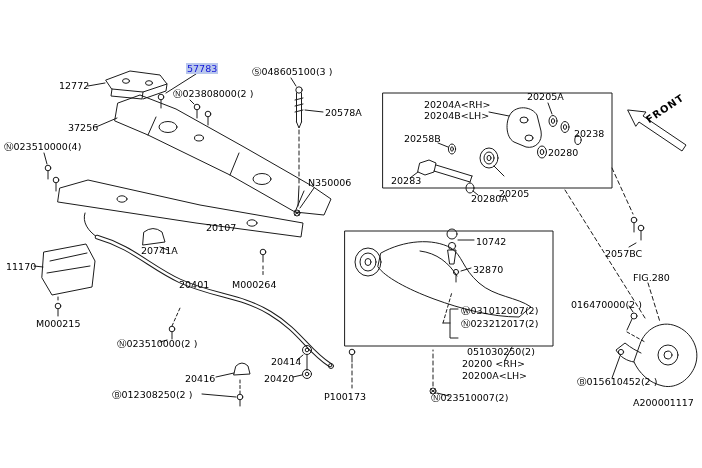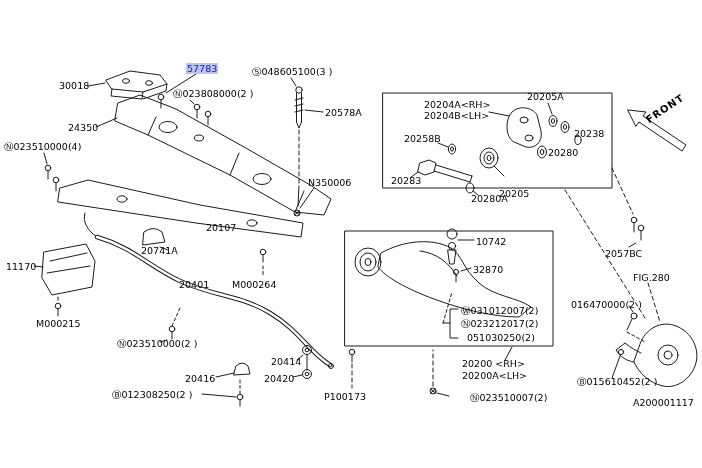--- a/index.html
+++ b/index.html
@@ -239,24 +239,24 @@
         <line x1="612" y1="378" x2="620" y2="356"></line>
       </g>
 
       <g>
         <path d="M628 110 L646 112 L643 116 L686 145 L682 151 L639 122 L636 126 Z" fill="#ffffff"></path>
       </g>
     </g>
   </svg>
 
   <span class="lbl hl" style="left: 186px; top: 63px; color: rgb(19, 22, 216); background: rgb(185, 199, 236);">57783</span>
-  <span class="lbl" style="left:59px;top:80px">30018</span>
+  <span class="lbl" style="left:59px;top:80px">12772</span>
   <span class="lbl" style="left:252px;top:66px">Ⓢ048605100(3 )</span>
   <span class="lbl" style="left:173px;top:88px">Ⓝ023808000(2 )</span>
-  <span class="lbl" style="left:68px;top:122px">24350</span>
+  <span class="lbl" style="left:68px;top:122px">37256</span>
   <span class="lbl" style="left:325px;top:107px">20578A</span>
   <span class="lbl" style="left:424px;top:99px">20204A&lt;RH&gt;</span>
   <span class="lbl" style="left:424px;top:110px">20204B&lt;LH&gt;</span>
   <span class="lbl" style="left:527px;top:91px">20205A</span>
   <span class="lbl" style="left:404px;top:133px">20258B</span>
   <span class="lbl" style="left:574px;top:128px">20238</span>
   <span class="lbl" style="left:4px;top:141px">Ⓝ023510000(4)</span>
   <span class="lbl" style="left:548px;top:147px">20280</span>
   <span class="lbl" style="left:391px;top:175px">20283</span>
   <span class="lbl" style="left:499px;top:188px">20205</span>
@@ -268,26 +268,26 @@
   <span class="lbl" style="left:605px;top:248px">2057BC</span>
   <span class="lbl" style="left:6px;top:261px">11170</span>
   <span class="lbl" style="left:179px;top:279px">20401</span>
   <span class="lbl" style="left:232px;top:279px">M000264</span>
   <span class="lbl" style="left:473px;top:264px">32870</span>
   <span class="lbl" style="left:633px;top:272px">FIG.280</span>
   <span class="lbl" style="left:571px;top:299px">016470000(2 )</span>
   <span class="lbl" style="left:36px;top:318px">M000215</span>
   <span class="lbl" style="left:461px;top:305px">Ⓦ031012007(2)</span>
   <span class="lbl" style="left:461px;top:318px">Ⓝ023212017(2)</span>
-  <span class="lbl" style="left:467px;top:332px">051030250(2)</span>
+  <span class="lbl" style="left:467px;top:346px">051030250(2)</span>
   <span class="lbl" style="left:117px;top:338px">Ⓝ023510000(2 )</span>
   <span class="lbl" style="left:271px;top:356px">20414</span>
   <span class="lbl" style="left:185px;top:373px">20416</span>
   <span class="lbl" style="left:264px;top:373px">20420</span>
   <span class="lbl" style="left:112px;top:389px">Ⓑ012308250(2 )</span>
   <span class="lbl" style="left:324px;top:391px">P100173</span>
   <span class="lbl" style="left:462px;top:358px">20200 &lt;RH&gt;</span>
   <span class="lbl" style="left:462px;top:370px">20200A&lt;LH&gt;</span>
-  <span class="lbl" style="left:470px;top:392px">Ⓝ023510007(2)</span>
+  <span class="lbl" style="left:431px;top:392px">Ⓝ023510007(2)</span>
   <span class="lbl" style="left:577px;top:376px">Ⓑ015610452(2 )</span>
   <span class="lbl" style="left:633px;top:397px">A200001117</span>
   <span class="front-label" style="left:644px;top:116px">FRONT</span>
 </div>
 
 </body></html>

